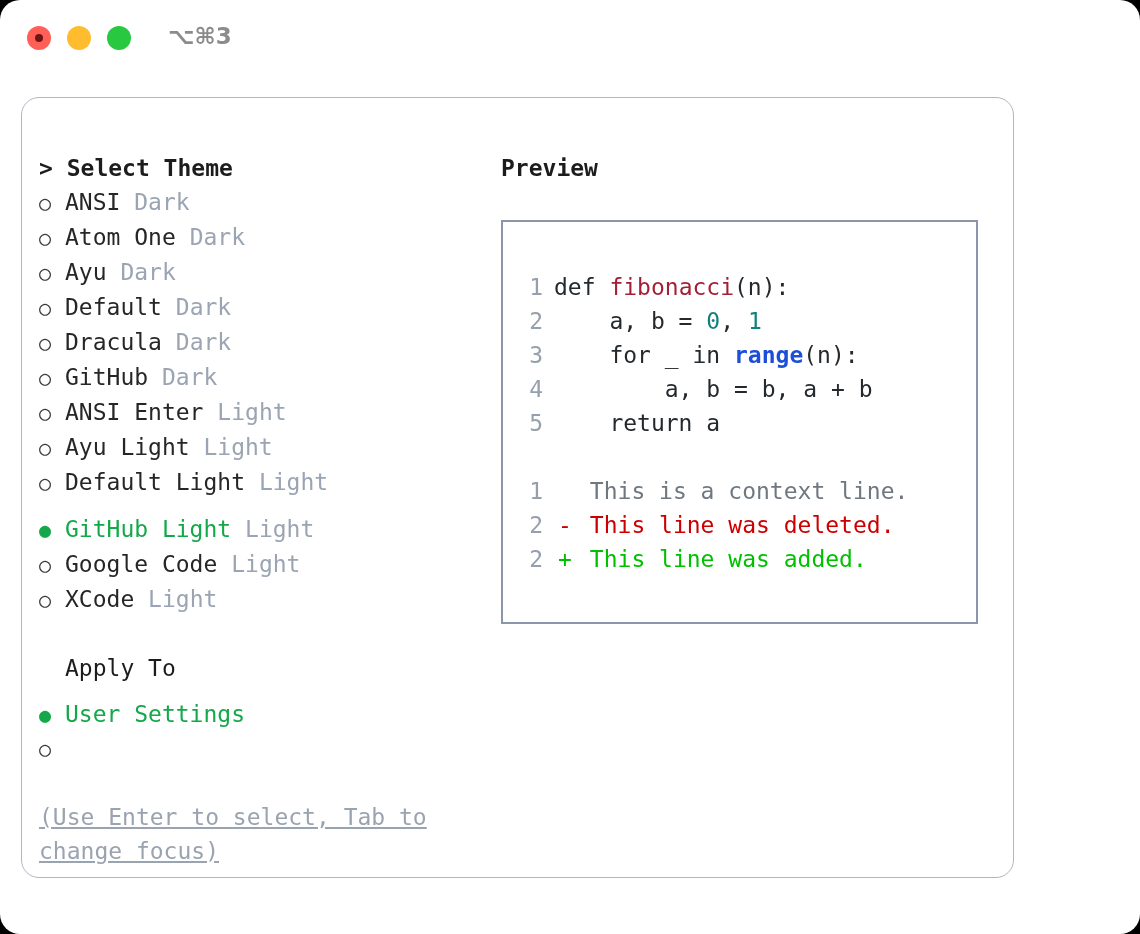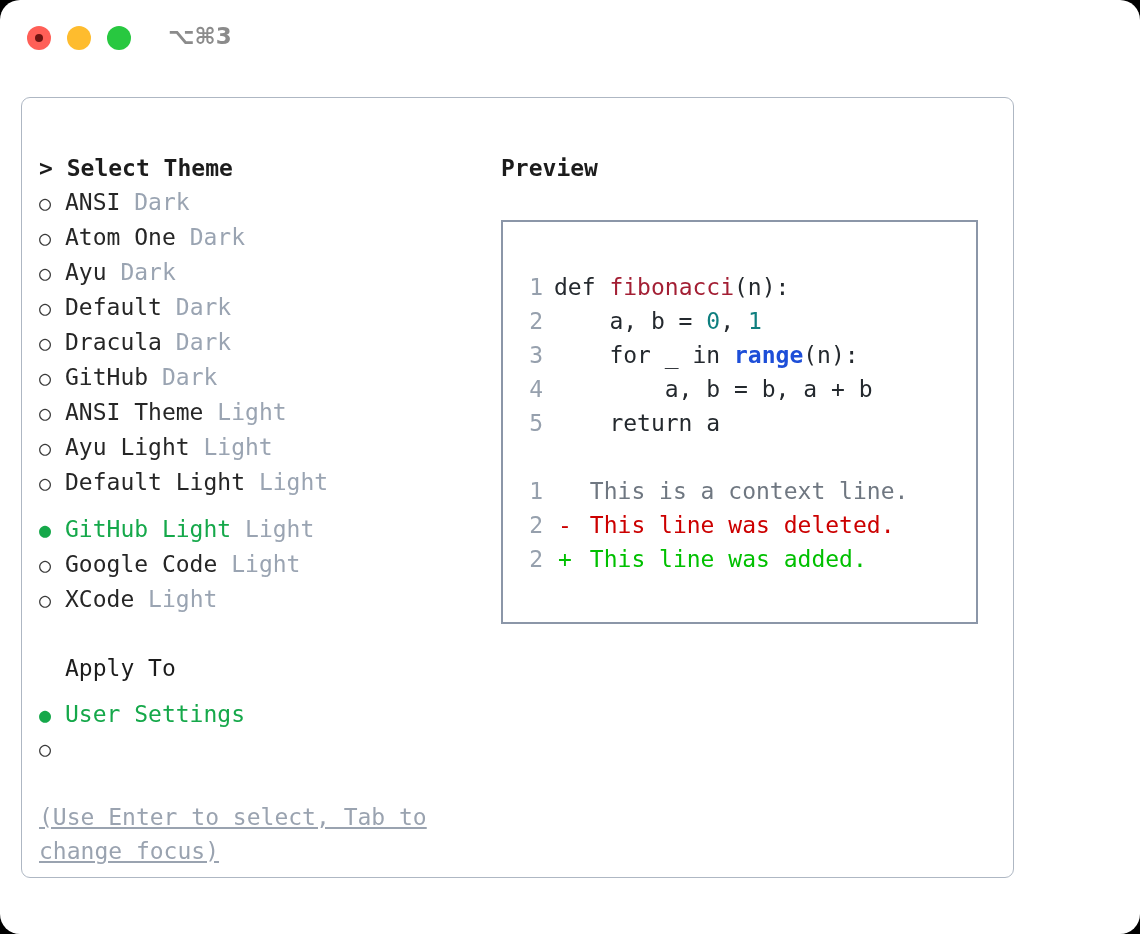--- a/index.html
+++ b/index.html
@@ -62,21 +62,21 @@
     color: #8b8b8b;
     letter-spacing: 0px;
   }
   
   .card {
     position: absolute;
     left: 21px; top: 97px;
     width: 993px;
     height: 781px;
     border: 1.5px solid #aeb7c3;
-    border-radius: 9px;
+    border-radius: 18px;
     box-sizing: border-box;
     background: #ffffff;
   }
   .card-inner {
     position: absolute;
     left: 0; top: 0;
     width: 100%; height: 100%;
   }
   
   .left-pane {
@@ -207,21 +207,21 @@
 
       <div class="left-pane">
         <div class="section-head">&gt; Select Theme</div>
         <div id="theme-list">
             <div class="opt-row"><span class="bullet">○</span><span class="opt-label">ANSI</span><span> </span><span class="opt-badge">Dark</span></div>
             <div class="opt-row"><span class="bullet">○</span><span class="opt-label">Atom One</span><span> </span><span class="opt-badge">Dark</span></div>
             <div class="opt-row"><span class="bullet">○</span><span class="opt-label">Ayu</span><span> </span><span class="opt-badge">Dark</span></div>
             <div class="opt-row"><span class="bullet">○</span><span class="opt-label">Default</span><span> </span><span class="opt-badge">Dark</span></div>
             <div class="opt-row"><span class="bullet">○</span><span class="opt-label">Dracula</span><span> </span><span class="opt-badge">Dark</span></div>
             <div class="opt-row"><span class="bullet">○</span><span class="opt-label">GitHub</span><span> </span><span class="opt-badge">Dark</span></div>
-            <div class="opt-row"><span class="bullet">○</span><span class="opt-label">ANSI Theme</span><span> </span><span class="opt-badge">Light</span></div>
+            <div class="opt-row"><span class="bullet">○</span><span class="opt-label">ANSI Enter</span><span> </span><span class="opt-badge">Light</span></div>
             <div class="opt-row"><span class="bullet">○</span><span class="opt-label">Ayu Light</span><span> </span><span class="opt-badge">Light</span></div>
             <div class="opt-row"><span class="bullet">○</span><span class="opt-label">Default Light</span><span> </span><span class="opt-badge">Light</span></div>
             <div class="opt-row selected"><span class="bullet sel">●</span><span class="opt-label">GitHub Light</span><span> </span><span class="opt-badge">Light</span></div>
             <div class="opt-row"><span class="bullet">○</span><span class="opt-label">Google Code</span><span> </span><span class="opt-badge">Light</span></div>
             <div class="opt-row"><span class="bullet">○</span><span class="opt-label">XCode</span><span> </span><span class="opt-badge">Light</span></div>
           </div>
 
         <div class="spacer-row"></div>
 
         <div class="apply-head">Apply To</div>

